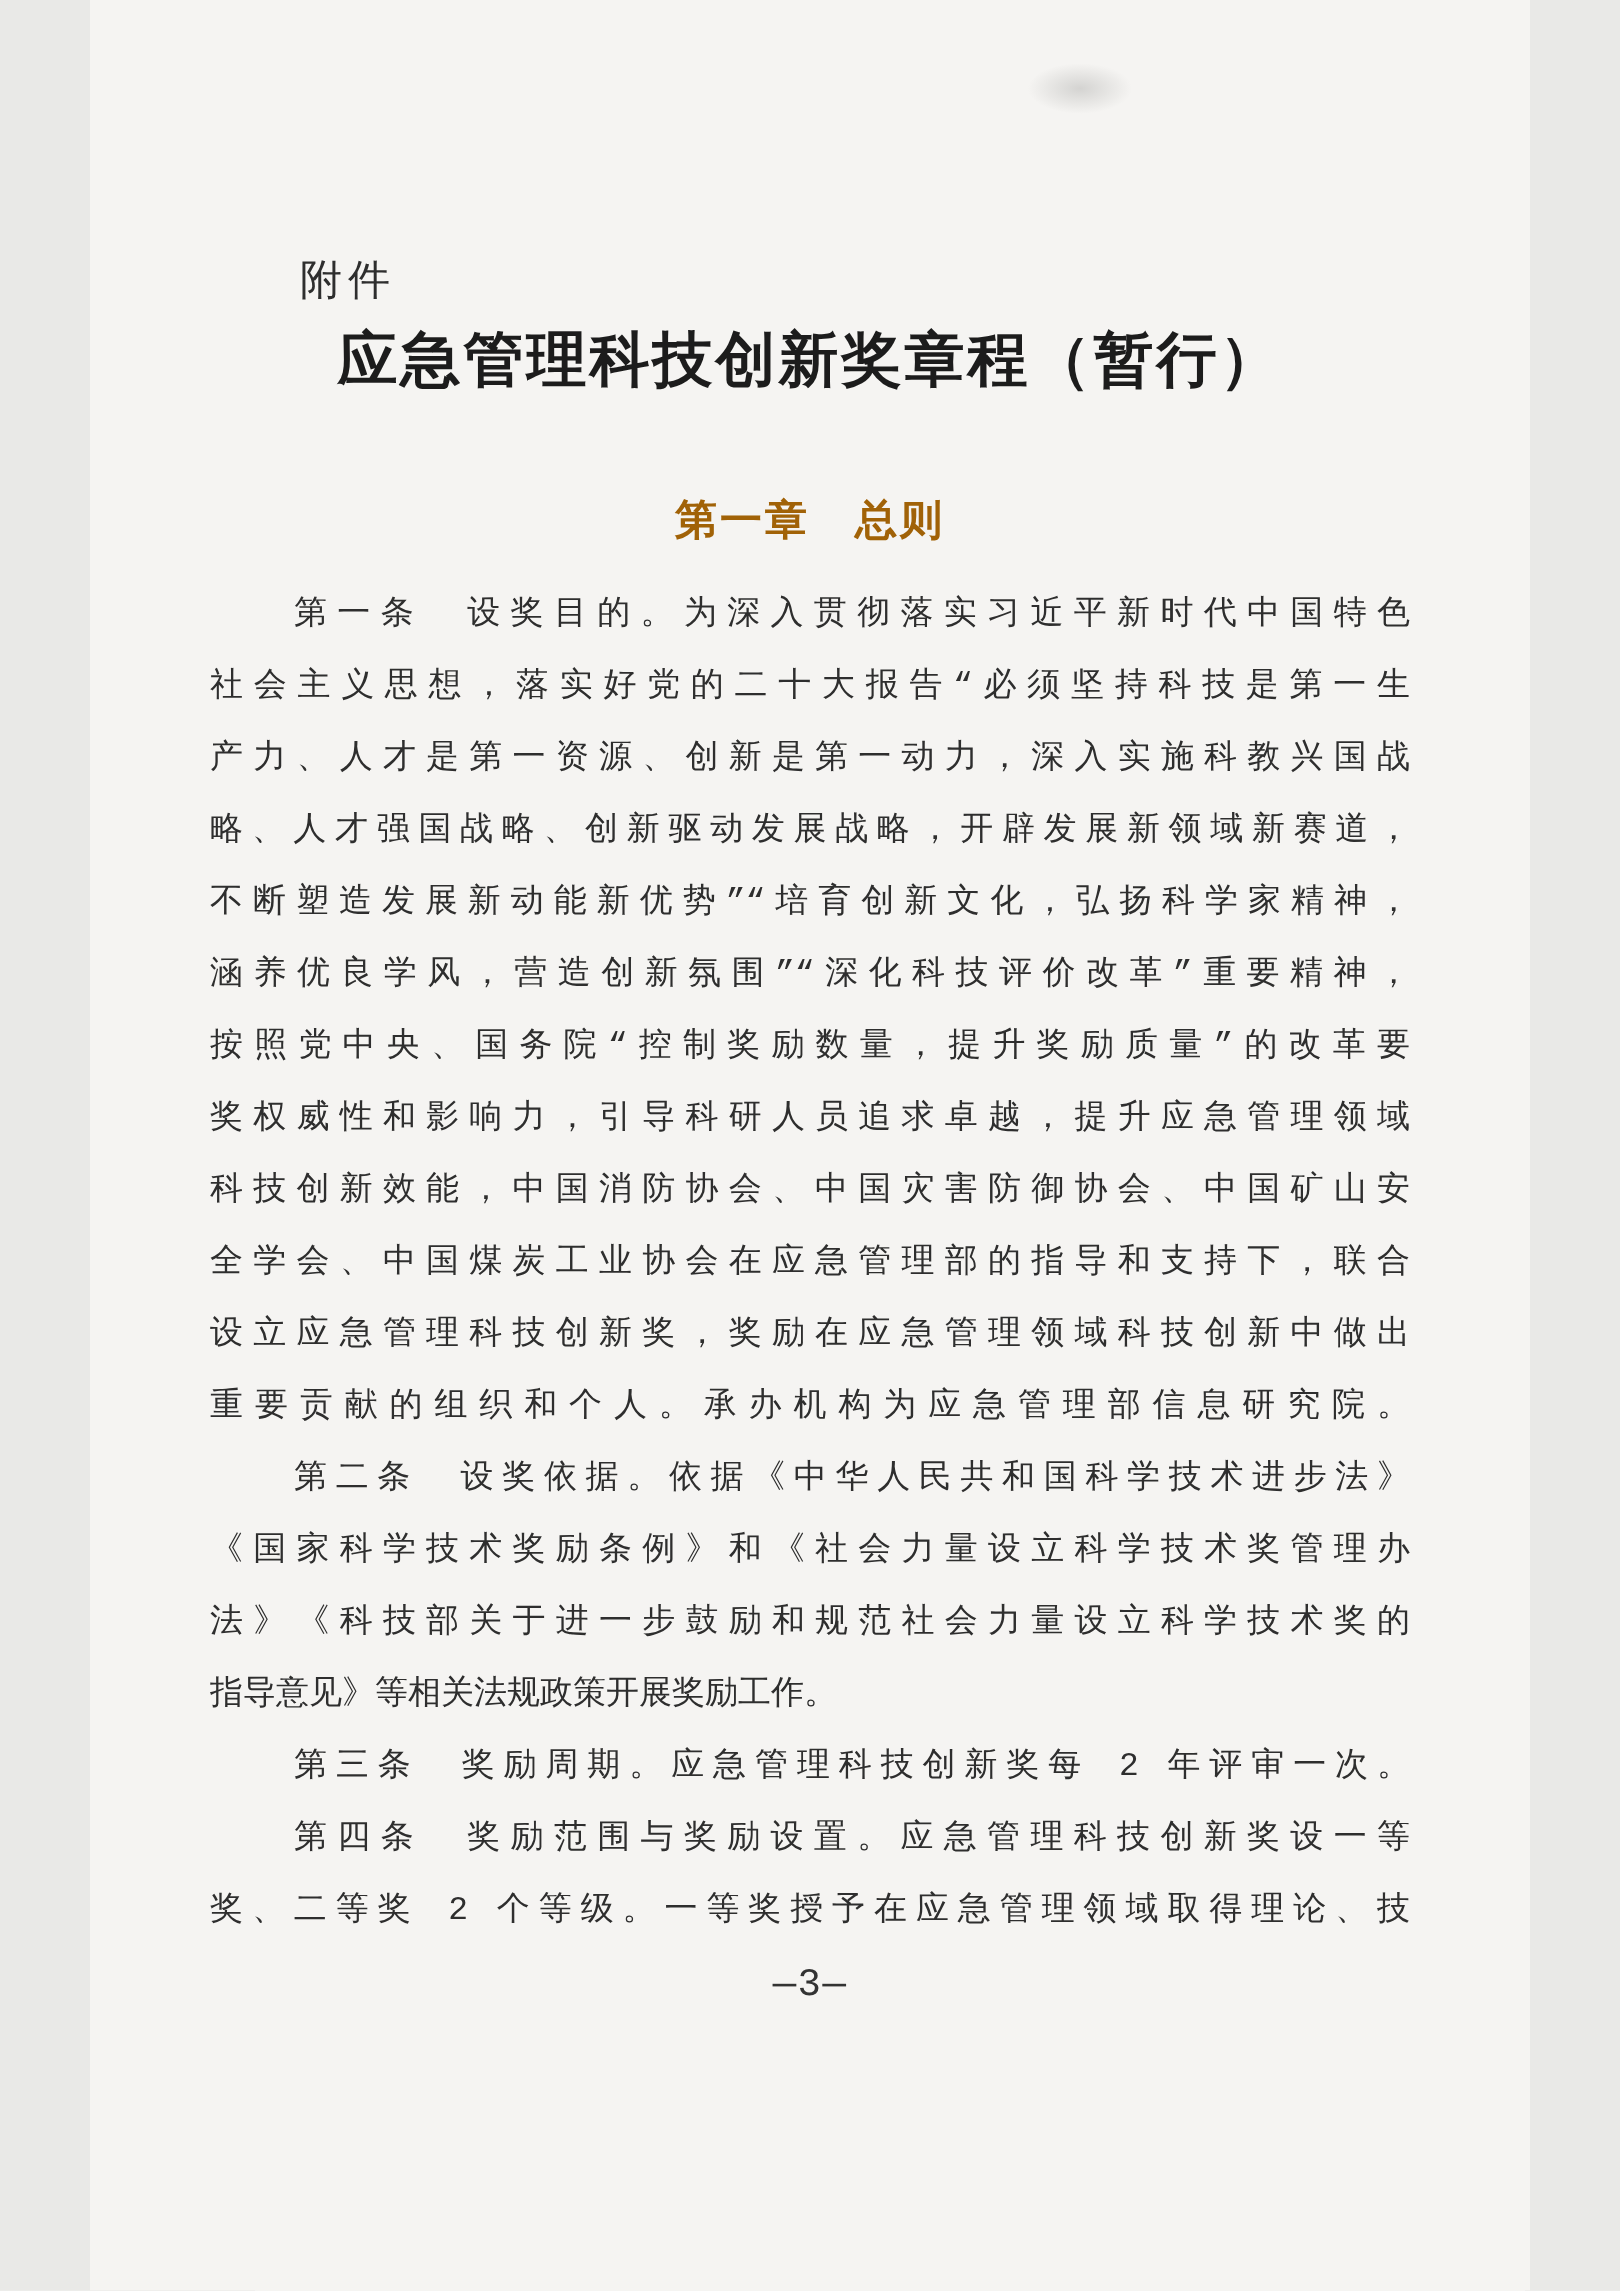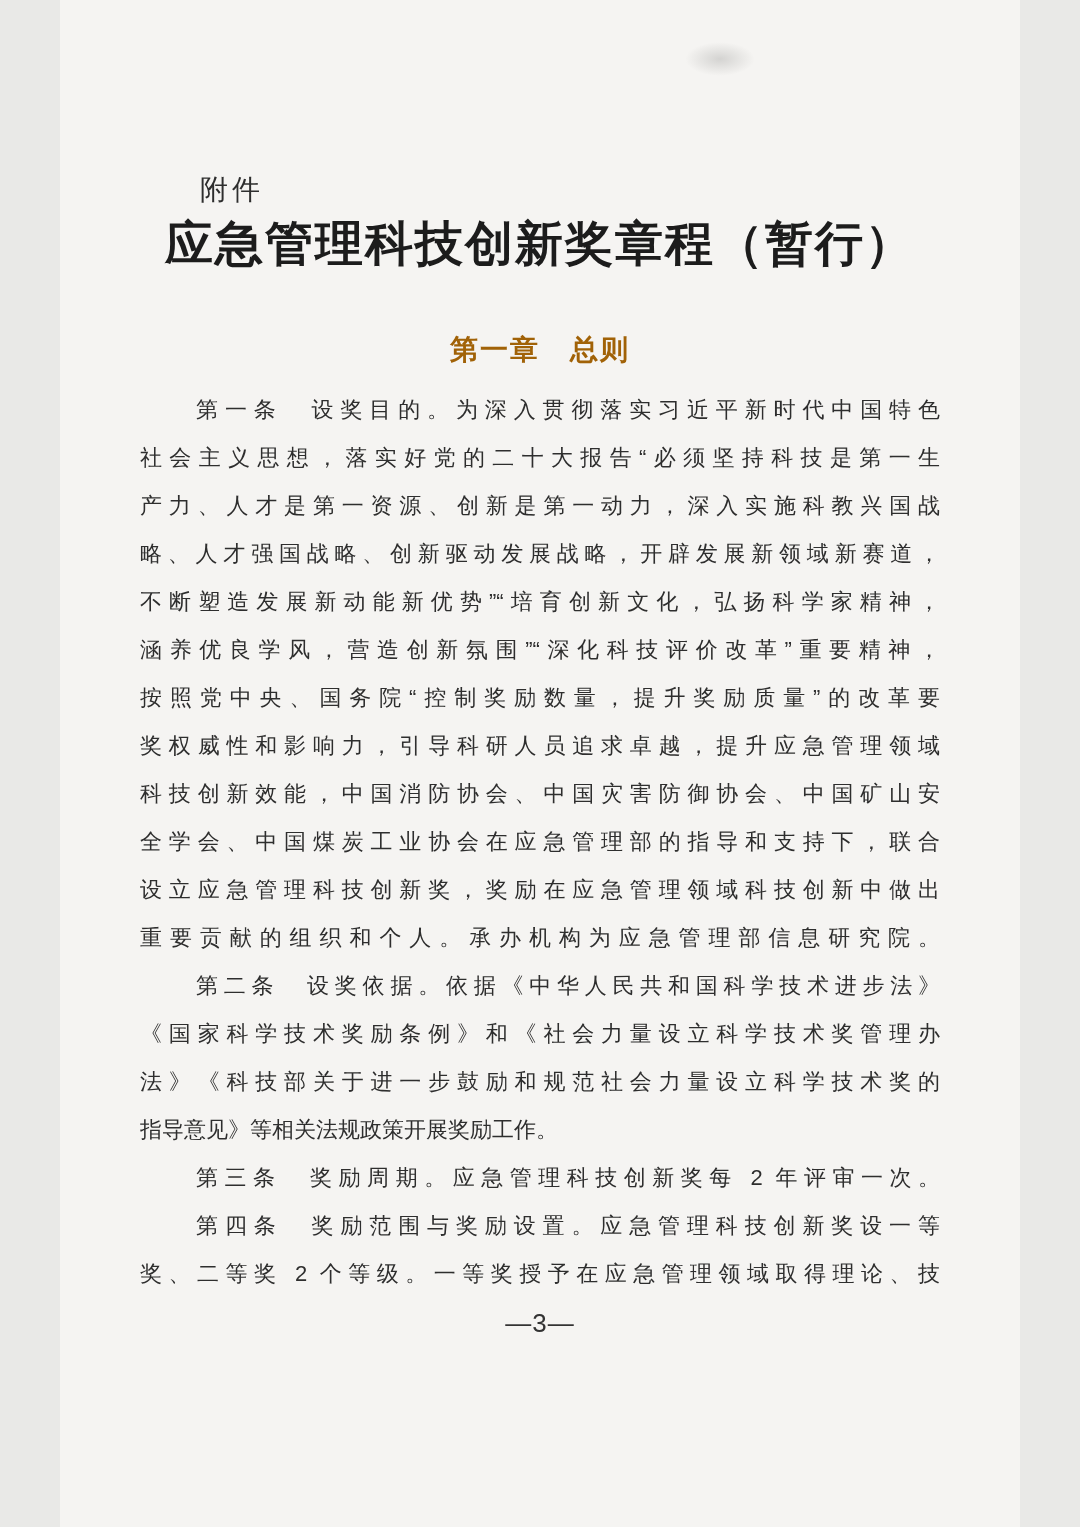--- a/index.html
+++ b/index.html
@@ -7,21 +7,21 @@
     padding: 0;
     background: #e9e9e7;
   }
   .page {
     position: relative;
     width: 960px;
     height: 1527px;
     margin: 0 auto;
     background: #f5f4f2;
     color: #2e2e2e;
-    font-family: Liberation Sans, sans-serif;
+    font-family: Liberation Mono, monospace;
     overflow: hidden;
   }
   
   .smudge {
     position: absolute;
     left: 625px;
     top: 42px;
     width: 70px;
     height: 34px;
     background: radial-gradient(ellipse at center, rgba(150,150,148,0.35), rgba(150,150,148,0) 70%);
@@ -30,21 +30,21 @@
   .attachment-label {
     margin: 0;
     padding: 172px 0 0 140px;
     font-size: 28px;
     line-height: 36px;
     letter-spacing: 4px;
   }
   .doc-title {
     margin: 10px auto 0;
     text-align: center;
-    font-size: 48px;
+    font-size: 40px;
     line-height: 52px;
     font-weight: bold;
     color: #1c1c1c;
     letter-spacing: 2px;
   }
   .chapter-heading {
     margin: 62px auto 0;
     text-align: center;
     font-size: 28px;
     line-height: 36px;

